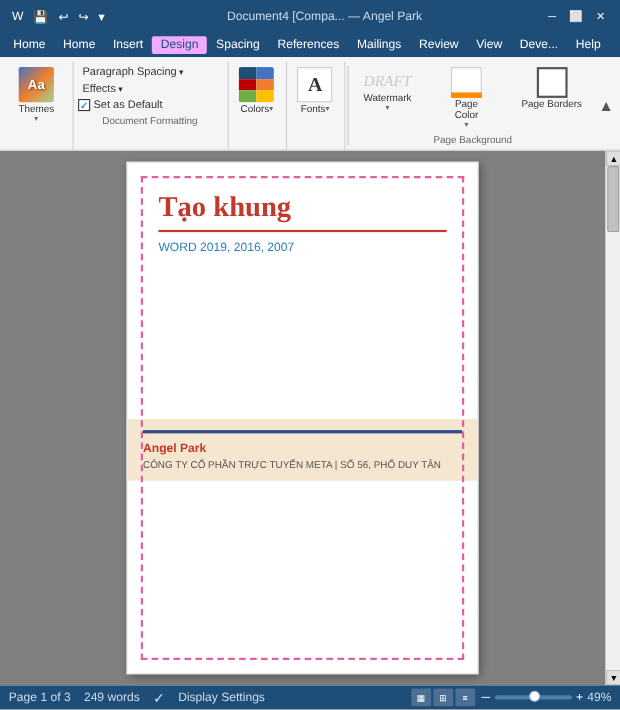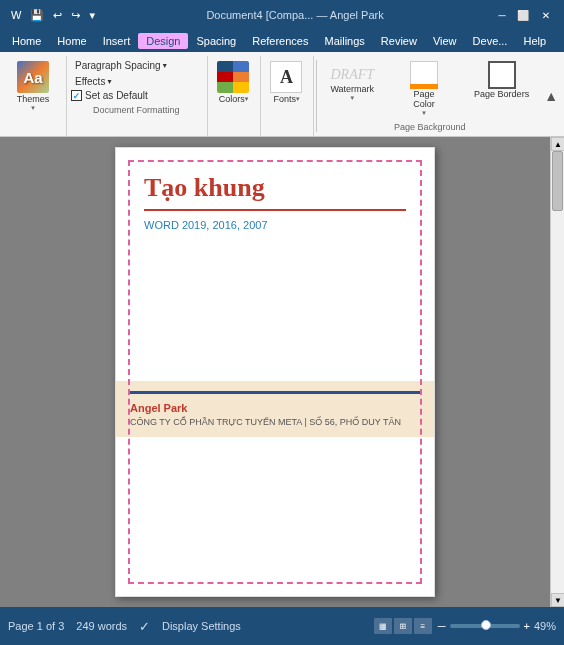--- a/index.html
+++ b/index.html
@@ -60,21 +60,21 @@
     .doc-title { font-size: 26px; font-weight: bold; color: #c0392b; font-family: 'Times New Roman', serif; line-height: 1.2; margin-bottom: 6px; }
     .doc-title-underline { border-bottom: 2px solid #c0392b; margin-bottom: 8px; width: 100%; }
     .doc-subtitle { font-size: 11px; color: #2980b9; margin-bottom: 50px; }
     .doc-footer { background: #f5e6d0; padding: 10px 14px; margin: 0; }
     .doc-footer-line { border-top: 3px solid #2c4e8a; margin-bottom: 8px; }
     .doc-footer-name { color: #c0392b; font-size: 11px; font-weight: bold; margin-bottom: 3px; }
     .doc-footer-address { font-size: 9px; color: #555; }
     .doc-spacer { height: 80px; }
 
     
-    .status-bar { background: #1e4d78; color: white; height: 38px; display: flex; align-items: center; padding: 0 8px; justify-content: space-between; font-size: 11px; }
+    .status-bar { background: #1e4d78; color: white; height: 22px; display: flex; align-items: center; padding: 0 8px; justify-content: space-between; font-size: 11px; }
     .status-left { display: flex; gap: 12px; align-items: center; }
     .status-right { display: flex; gap: 6px; align-items: center; }
     .status-item { color: #cde; cursor: pointer; }
     .zoom-area { display: flex; align-items: center; gap: 4px; }
     .zoom-slider { width: 70px; height: 4px; background: #5080a0; border-radius: 2px; position: relative; cursor: pointer; }
     .zoom-slider-thumb { position: absolute; left: 45%; top: -4px; width: 10px; height: 10px; background: white; border-radius: 50%; border: 1px solid #a0c0e0; }
     .layout-btns { display: flex; gap: 2px; }
     .layout-btn { width: 18px; height: 16px; background: rgba(255,255,255,0.2); display: flex; align-items: center; justify-content: center; font-size: 8px; cursor: pointer; border-radius: 1px; }
     .checkbox { width: 11px; height: 11px; border: 1px solid #333; background: white; display: flex; align-items: center; justify-content: center; }
     .checkmark { color: #1e90ff; font-size: 9px; font-weight: bold; }
@@ -115,21 +115,21 @@
   <div class="menu-item" style="display:flex;align-items:center;gap:3px;"><span>💡</span> Tell me</div>
 
 </div>
 
 <div class="ribbon">
   <div class="ribbon-groups">
 
     <div class="ribbon-group" style="padding-right:8px;">
       <div class="ribbon-btn" style="min-width:50px;">
         <div class="themes-icon">
-          <span style="font-size:15px;font-weight:bold;text-shadow:1px 1px 2px rgba(0,0,0,0.5);">Aa</span>
+          <span style="font-size:12px;font-weight:bold;text-shadow:1px 1px 2px rgba(0,0,0,0.5);">Aa</span>
         </div>
         <div class="ribbon-btn-label">Themes</div>
         <div style="font-size:7px;color:#666;">▾</div>
       </div>
     </div>
 
     <div class="ribbon-group" style="flex:1;">
 
       <div style="display:flex;flex-direction:column;gap:1px;margin-bottom:2px;">
         <div class="ribbon-btn-small">

